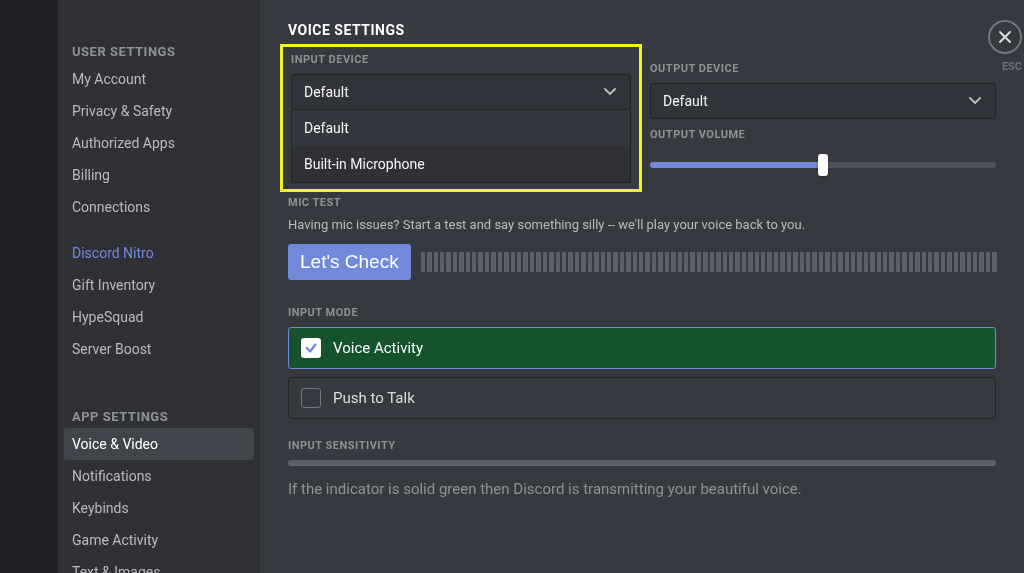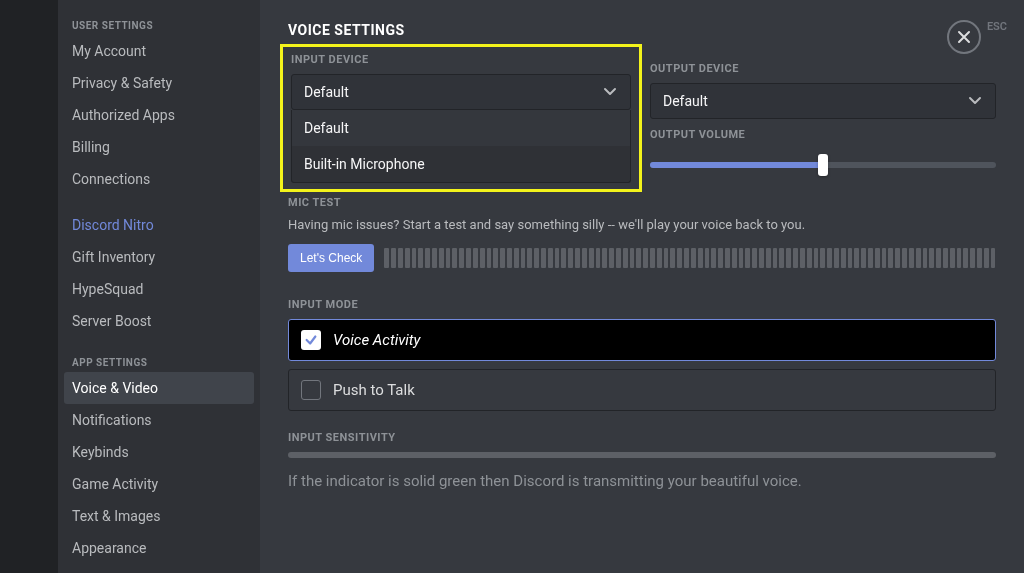--- a/index.html
+++ b/index.html
@@ -16,26 +16,27 @@
 
   
   .sidebar {
     width: 202px;
     background: #2f3136;
     height: 100%;
     padding-top: 14px;
     overflow: hidden;
   }
   .sidebar-heading {
-    font-size: 10px;
+    font-size: 13px;
     font-weight: 700;
     letter-spacing: 0.5px;
     color: #8e9297;
     padding: 6px 14px 4px;
     text-transform: uppercase;
+    margin-top: 24px;
   }
   .sidebar-item {
     font-size: 14px;
     color: #b9bbbe;
     padding: 7px 14px;
     cursor: pointer;
     line-height: 18px;
   }
   .sidebar-item.active {
     background: #40444b;
@@ -125,38 +126,38 @@
     position: absolute; width: 10px; height: 22px; background: #ffffff;
     border-radius: 3px; top: -8px; transform: translateX(-50%);
     box-shadow: 0 1px 3px rgba(0,0,0,0.3);
   }
 
   
   .helper-text { font-size: 13px; color: #b9bbbe; margin-bottom: 12px; }
   .mic-row { display: flex; align-items: center; gap: 10px; margin-bottom: 26px; }
   .lets-check-btn {
     background: #7289da; color: #ffffff; border: none; border-radius: 3px;
-    padding: 7px 12px; font-size: 12px; font-weight: 500; cursor: pointer;
+    padding: 7px 12px; font-size: 19px; font-weight: 500; cursor: pointer;
   }
   .mic-bars { flex: 1; display: flex; gap: 2px; height: 20px; }
   .mic-bar { flex: 1; background: #5d6066; border-radius: 1px; }
 
   
   .mode-card {
     border: 1px solid #222428;
     border-radius: 3px;
     padding: 10px 12px;
     display: flex;
     align-items: center;
     gap: 12px;
     margin-bottom: 8px;
     font-size: 15px;
     cursor: pointer;
   }
-  .mode-card.selected { background: #000000; border-color: #7289da; color: #ffffff; font-style: italic; }
+  .mode-card.selected { background: #14532d; border-color: #7289da; color: #ffffff; }
   .mode-card .checkbox {
     width: 20px; height: 20px; border-radius: 3px;
     display: flex; align-items: center; justify-content: center;
   }
   .mode-card.selected .checkbox { background: #ffffff; color: #7289da; }
   .mode-card:not(.selected) .checkbox { border: 1px solid #72767d; }
 
   
   .sens-row { display: flex; align-items: center; justify-content: space-between; margin-bottom: 12px; }
   .sens-label { font-size: 15px; color: #ffffff; }
@@ -166,22 +167,22 @@
   }
   .switch .knob {
     position: absolute; width: 16px; height: 16px; background: #fff; border-radius: 50%;
     top: 3px; right: 3px;
   }
   .sens-bar { height: 6px; background: #5d6066; border-radius: 3px; margin-bottom: 14px; }
   .sens-note { font-size: 15px; color: #8e9297; }
 
   
   .esc-wrap {
-    position: absolute; top: 20px; right: 17px; text-align: center;
-    display: flex; align-items: flex-start; gap: 6px;
+    position: absolute; top: 20px; right: 2px; text-align: center;
+    display: flex; flex-direction: column; align-items: flex-end; gap: 6px;
   }
   .esc-circle {
     width: 34px; height: 34px; border: 2px solid #72767d; border-radius: 50%;
     display: flex; align-items: center; justify-content: center; cursor: pointer;
   }
   .esc-label { font-size: 11px; color: #72767d; font-weight: 600; }
 
   .mt { margin-top: 20px; }
   .output-col { padding-top: 3px; }
   .output-col .section-label { margin-top: 9px; }

